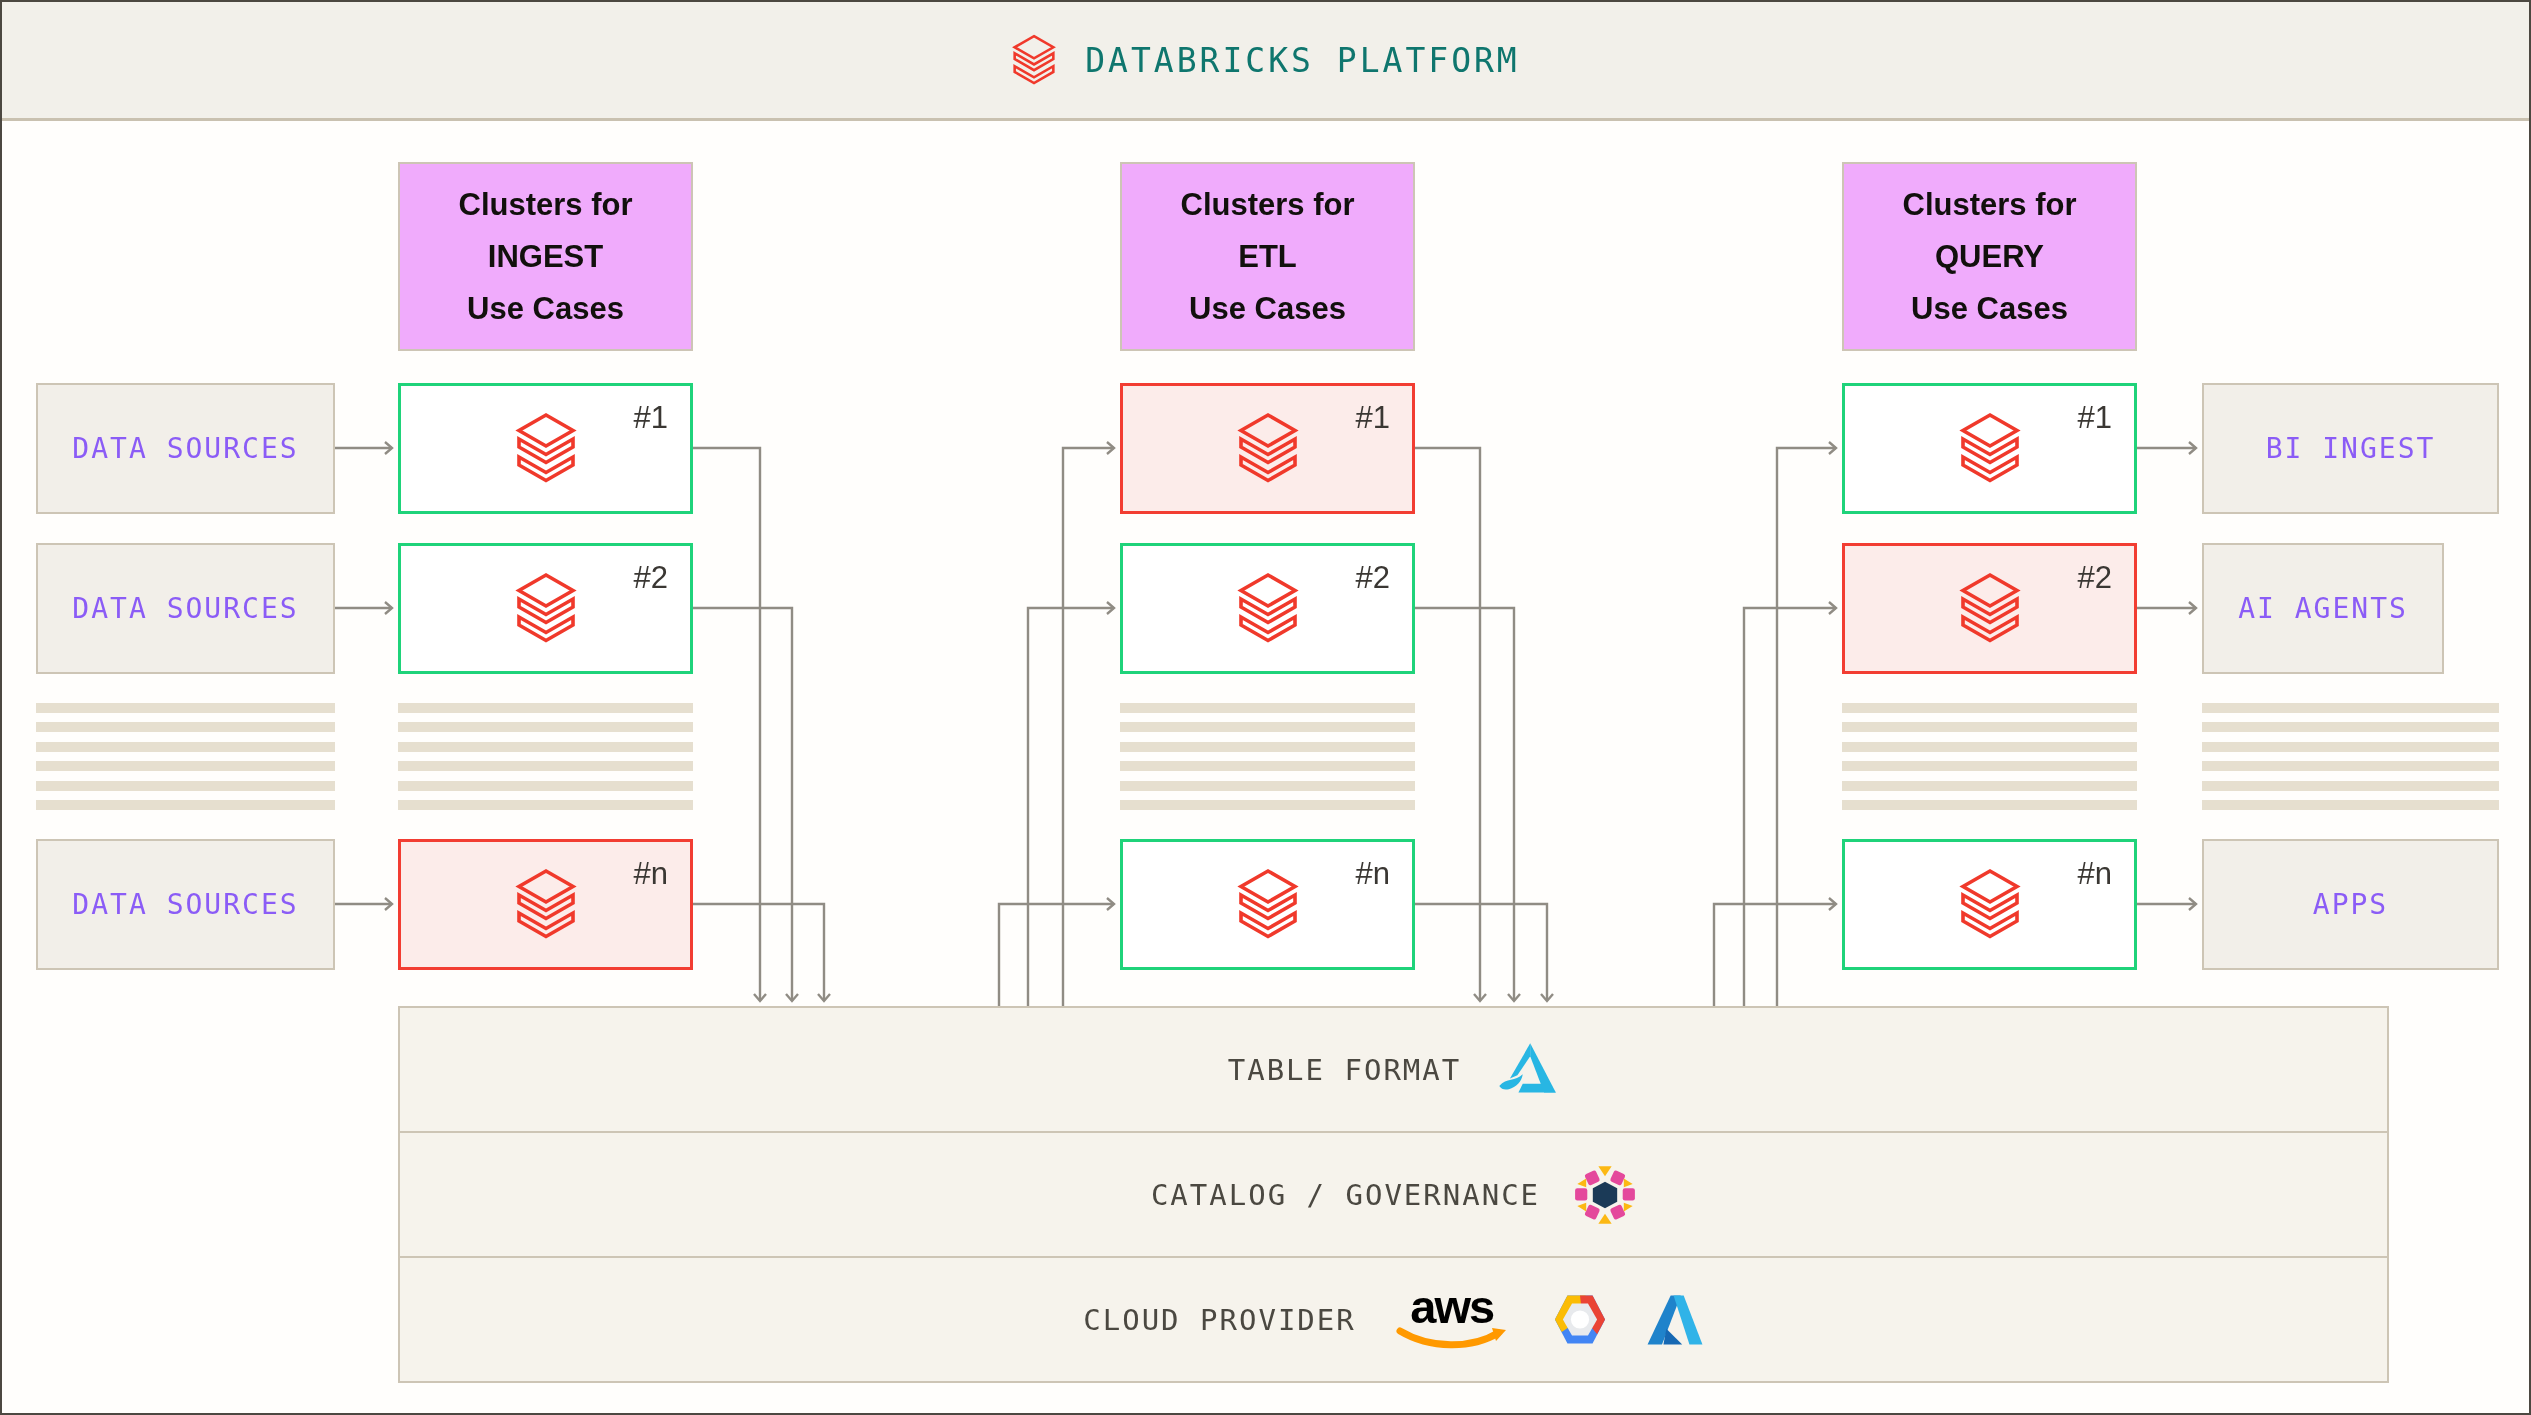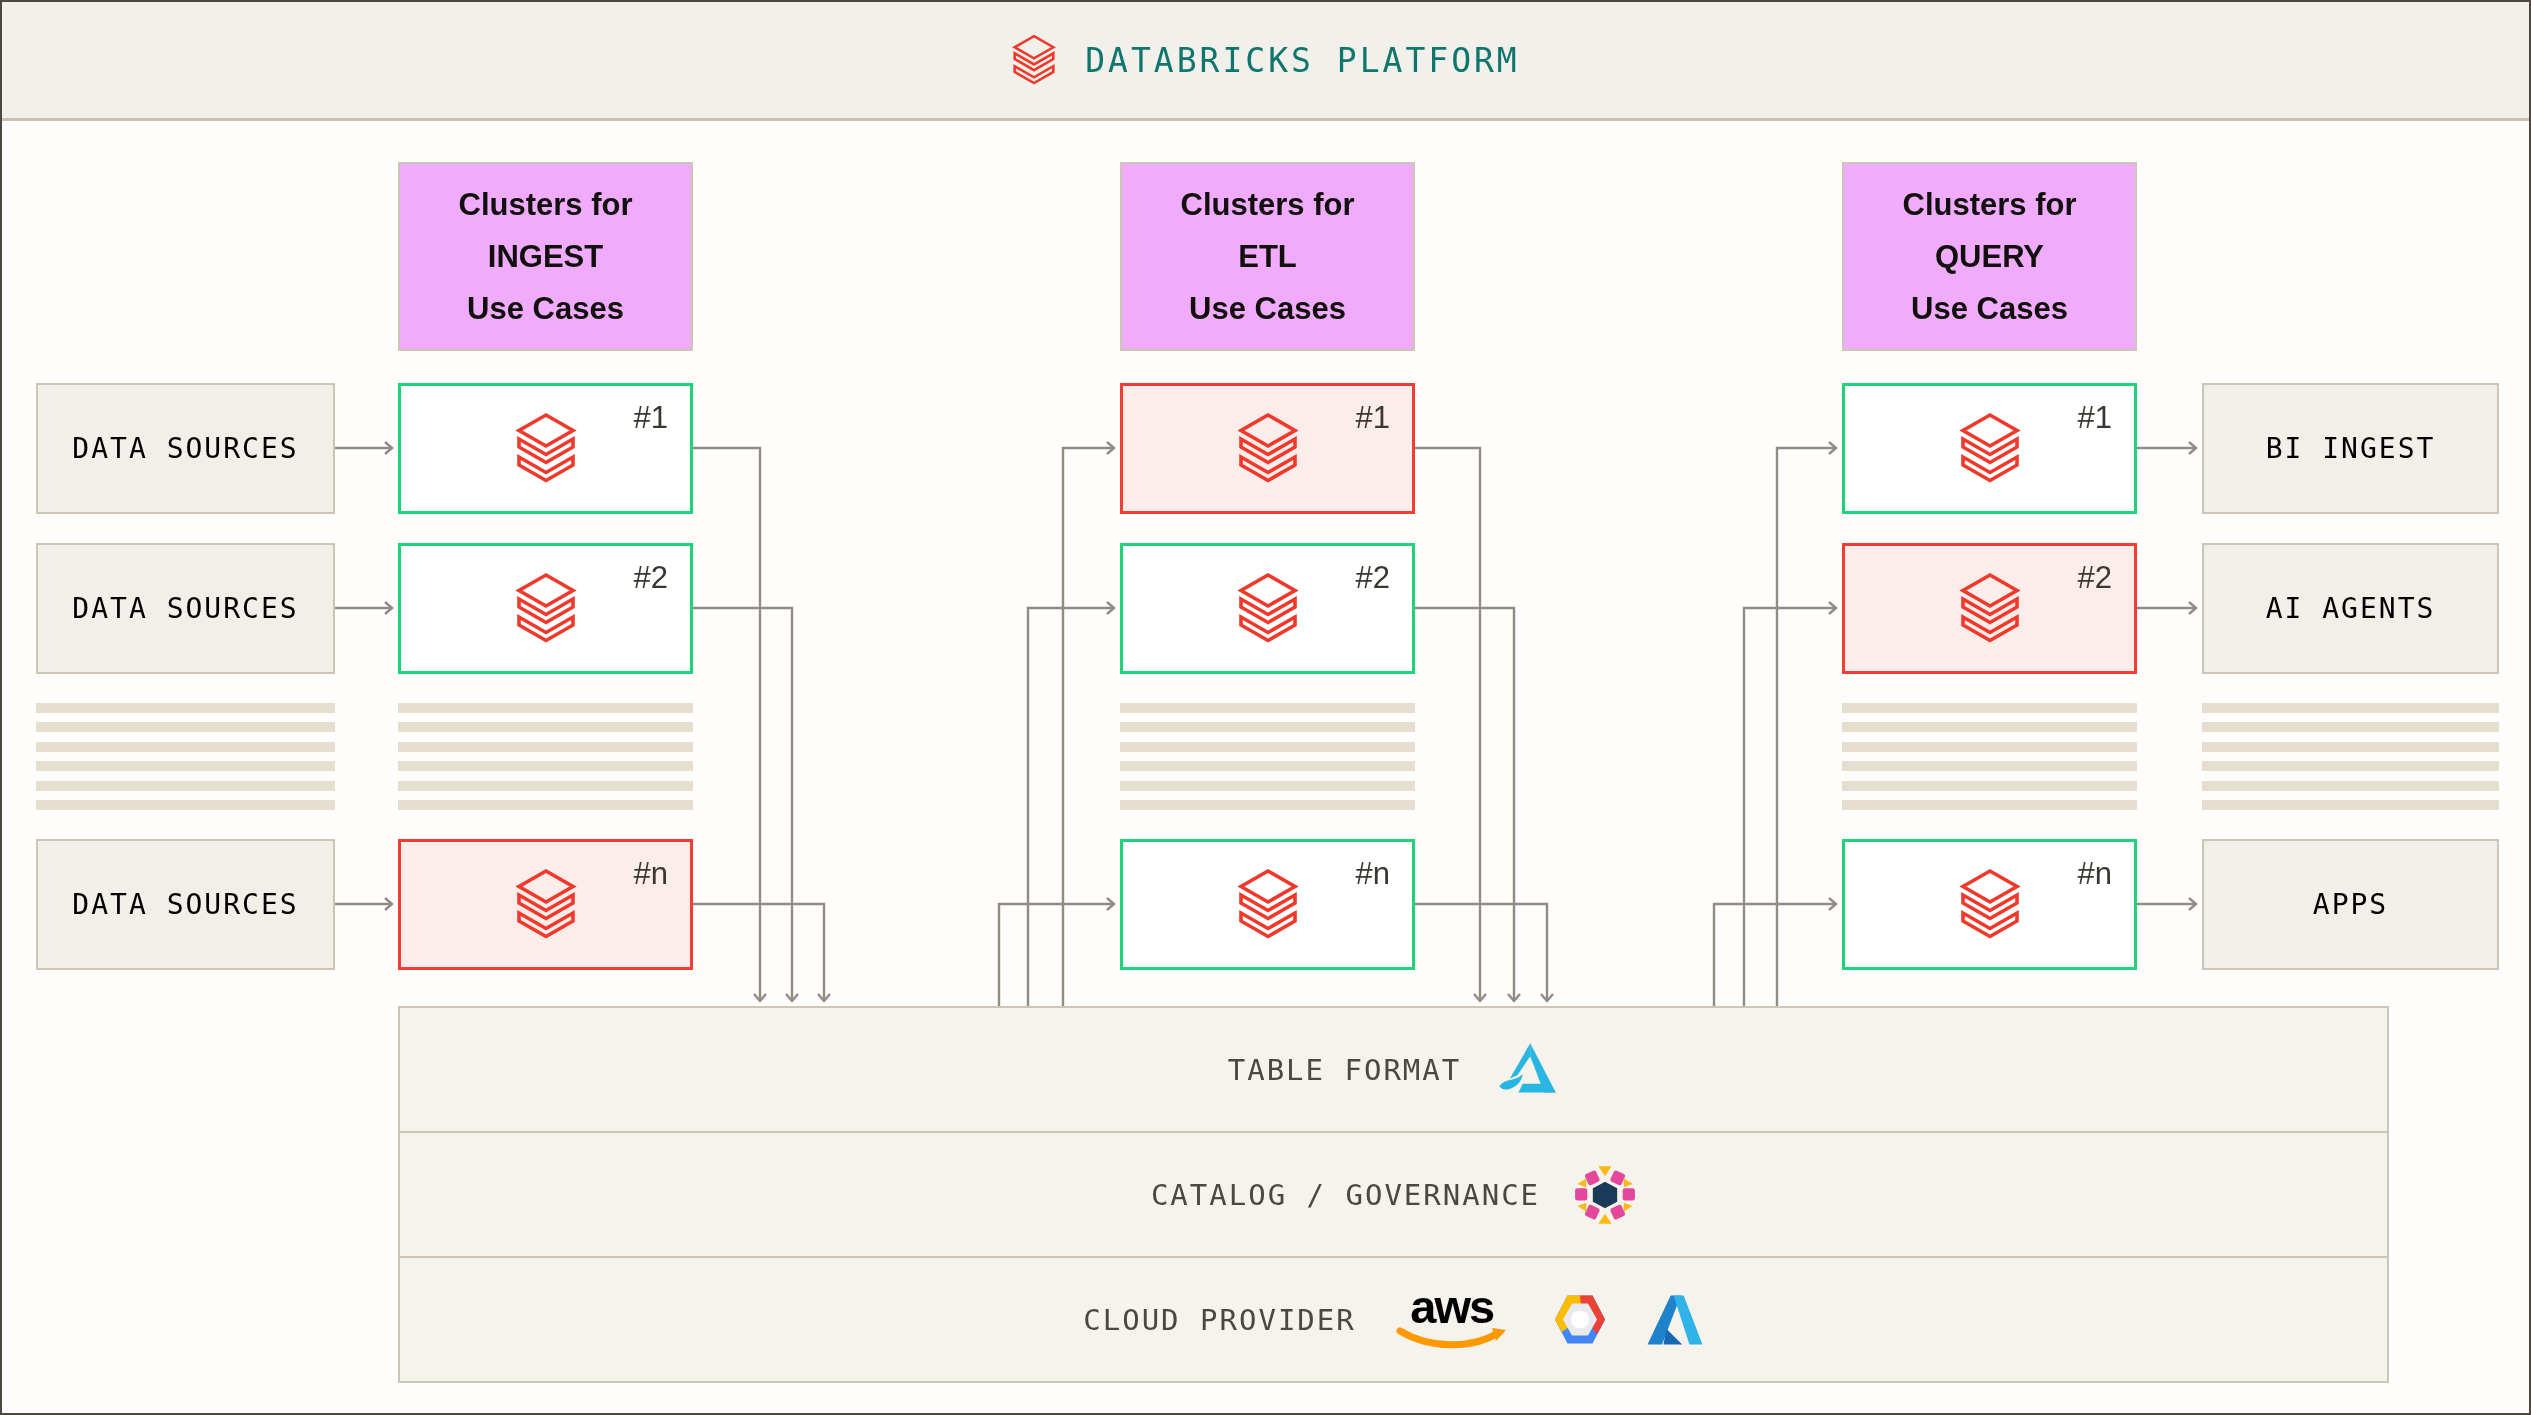--- a/index.html
+++ b/index.html
@@ -24,21 +24,21 @@
     background:#f0abfc;border:2px solid #cdc5b5;
     display:flex;flex-direction:column;align-items:center;justify-content:center;
     font-family:"Liberation Sans",sans-serif;font-weight:bold;font-size:31px;
     color:#12100d;line-height:52px;text-align:center;
   }
   
   .side-box{
     position:absolute;height:131px;box-sizing:border-box;
     background:#f2efe9;border:2px solid #cdc5b5;
     display:flex;align-items:center;justify-content:center;
-    font-size:28px;letter-spacing:2px;color:#000000;white-space:nowrap;
+    font-size:28px;letter-spacing:2px;color:#8b5cf6;white-space:nowrap;
   }
   
   .cluster-box{
     position:absolute;width:295px;height:131px;box-sizing:border-box;
     background:#ffffff;border:3px solid #1fd37a;
   }
   .cluster-box.red{border-color:#f23d32;background:#fcecea;}
   .cluster-box .db{position:absolute;left:50%;top:50%;transform:translate(-50%,-50%);}
   .cluster-num{
     position:absolute;top:14px;right:22px;
@@ -163,21 +163,21 @@
     <div class="cluster-num">#2</div>
   </div>
   <div class="cluster-box" style="left:1840px;top:837px">
     <svg class="db" viewBox="0 0 64 74" width="64" height="74">
         <use href="#db-mark"></use>
       </svg>
     <div class="cluster-num">#n</div>
   </div>
 
   <div class="side-box" style="left:2200px;top:381px;width:297px">BI INGEST</div>
-  <div class="side-box" style="left:2200px;top:541px;width:297px">AI AGENTS</div>
+  <div class="side-box" style="left:2200px;top:541px;width:242px">AI AGENTS</div>
   <div class="side-box" style="left:2200px;top:837px;width:297px">APPS</div>
 
   <div class="stripes" style="left:34px;width:299px"></div>
   <div class="stripes" style="left:396px;width:295px"></div>
   <div class="stripes" style="left:1118px;width:295px"></div>
   <div class="stripes" style="left:1840px;width:295px"></div>
   <div class="stripes" style="left:2200px;width:297px"></div>
 
   <svg class="connectors" width="2531" height="1415" viewBox="0 0 2531 1415">
     <g fill="none" stroke="#908c84" stroke-width="2.4">

